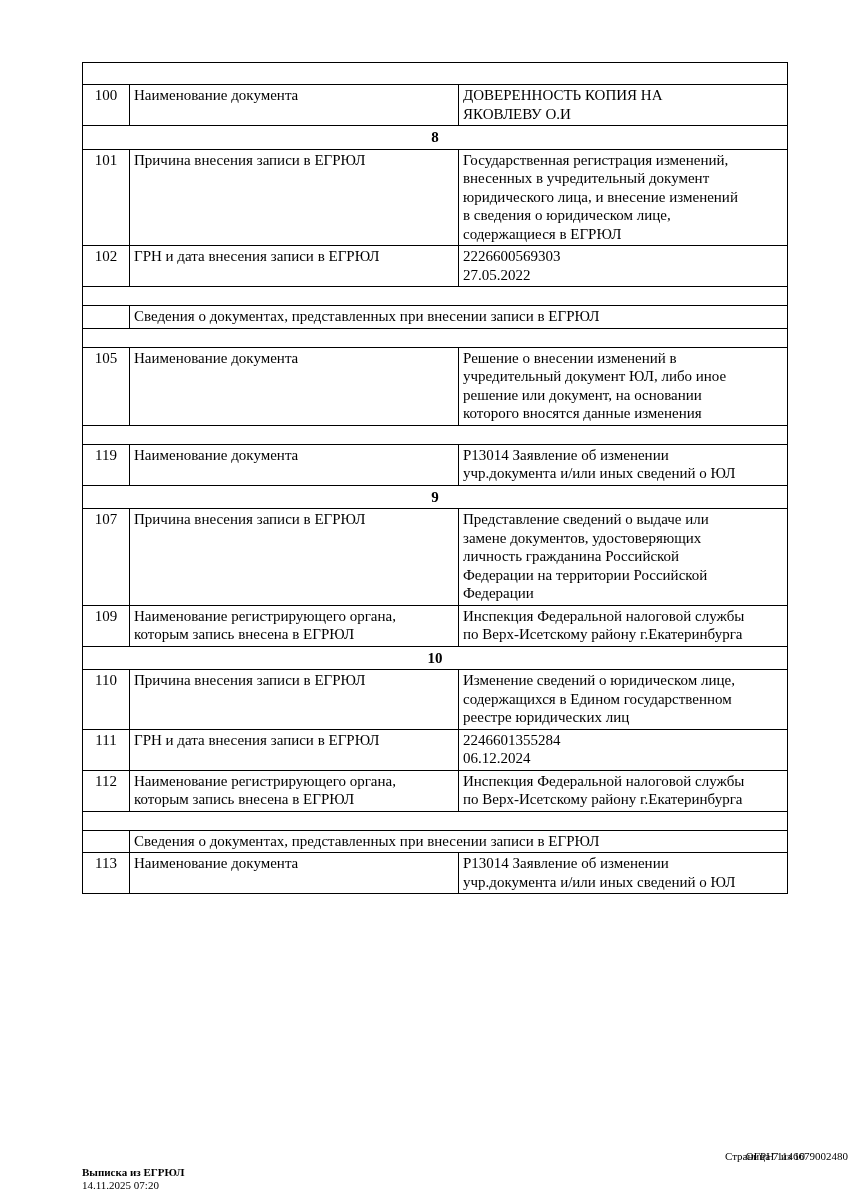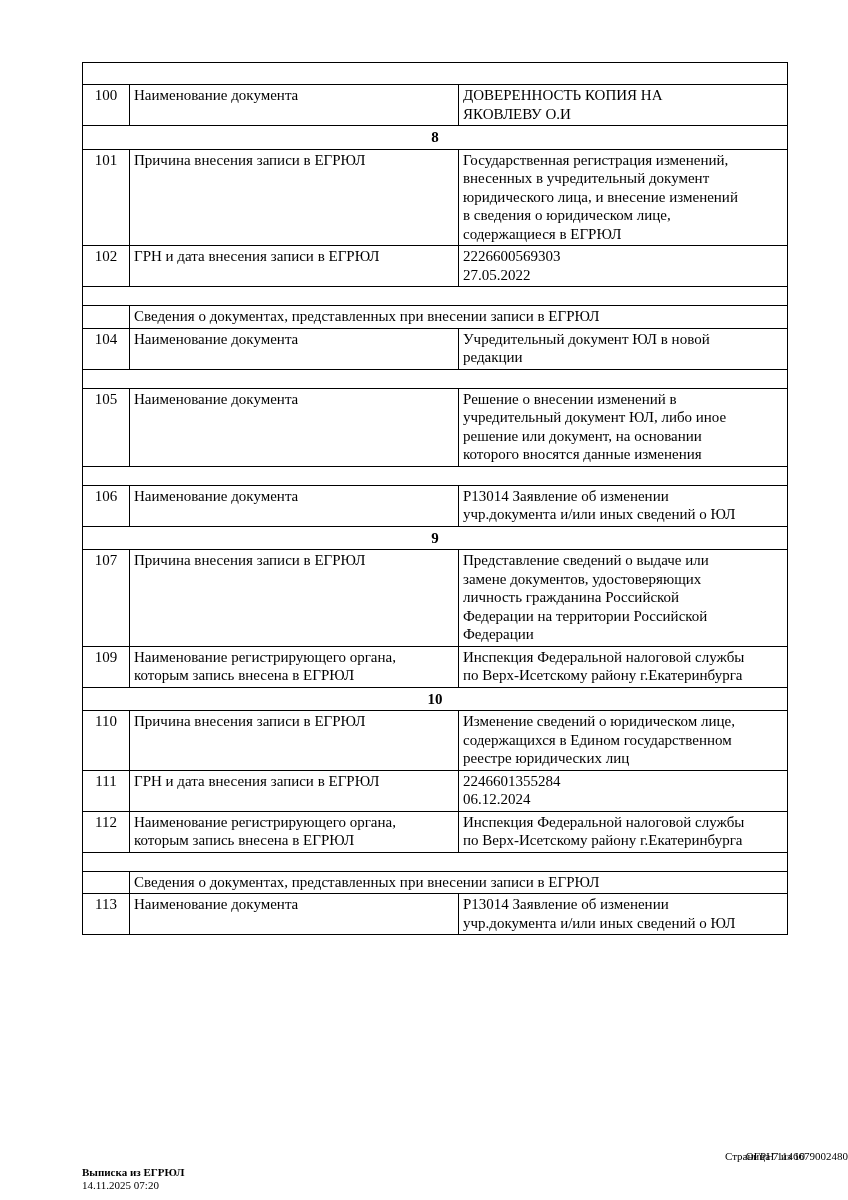--- a/index.html
+++ b/index.html
@@ -117,42 +117,36 @@
           <td class="val">2226600569303
 27.05.2022</td>
         </tr>
         <tr class="spacer">
           <td colspan="3" style="height: 18px;"></td>
         </tr>
         <tr>
           <td class="num"></td>
           <td colspan="2" class="subhead">Сведения о документах, представленных при внесении записи в ЕГРЮЛ</td>
         </tr>
-        <tr>
-          <td class="num">104</td>
-          <td class="lbl">Наименование документа</td>
-          <td class="val">Учредительный документ ЮЛ в новой
-редакции</td>
-        </tr>
         <tr class="spacer">
           <td colspan="3" style="height: 18px;"></td>
         </tr>
         <tr>
           <td class="num">105</td>
           <td class="lbl">Наименование документа</td>
           <td class="val">Решение о внесении изменений в
 учредительный документ ЮЛ, либо иное
 решение или документ, на основании
 которого вносятся данные изменения</td>
         </tr>
         <tr class="spacer">
           <td colspan="3" style="height: 18px;"></td>
         </tr>
         <tr>
-          <td class="num">106</td>
+          <td class="num">119</td>
           <td class="lbl">Наименование документа</td>
           <td class="val">Р13014 Заявление об изменении
 учр.документа и/или иных сведений о ЮЛ</td>
         </tr>
         <tr>
           <td colspan="3" class="section">9</td>
         </tr>
         <tr>
           <td class="num">107</td>
           <td class="lbl">Причина внесения записи в ЕГРЮЛ</td>

